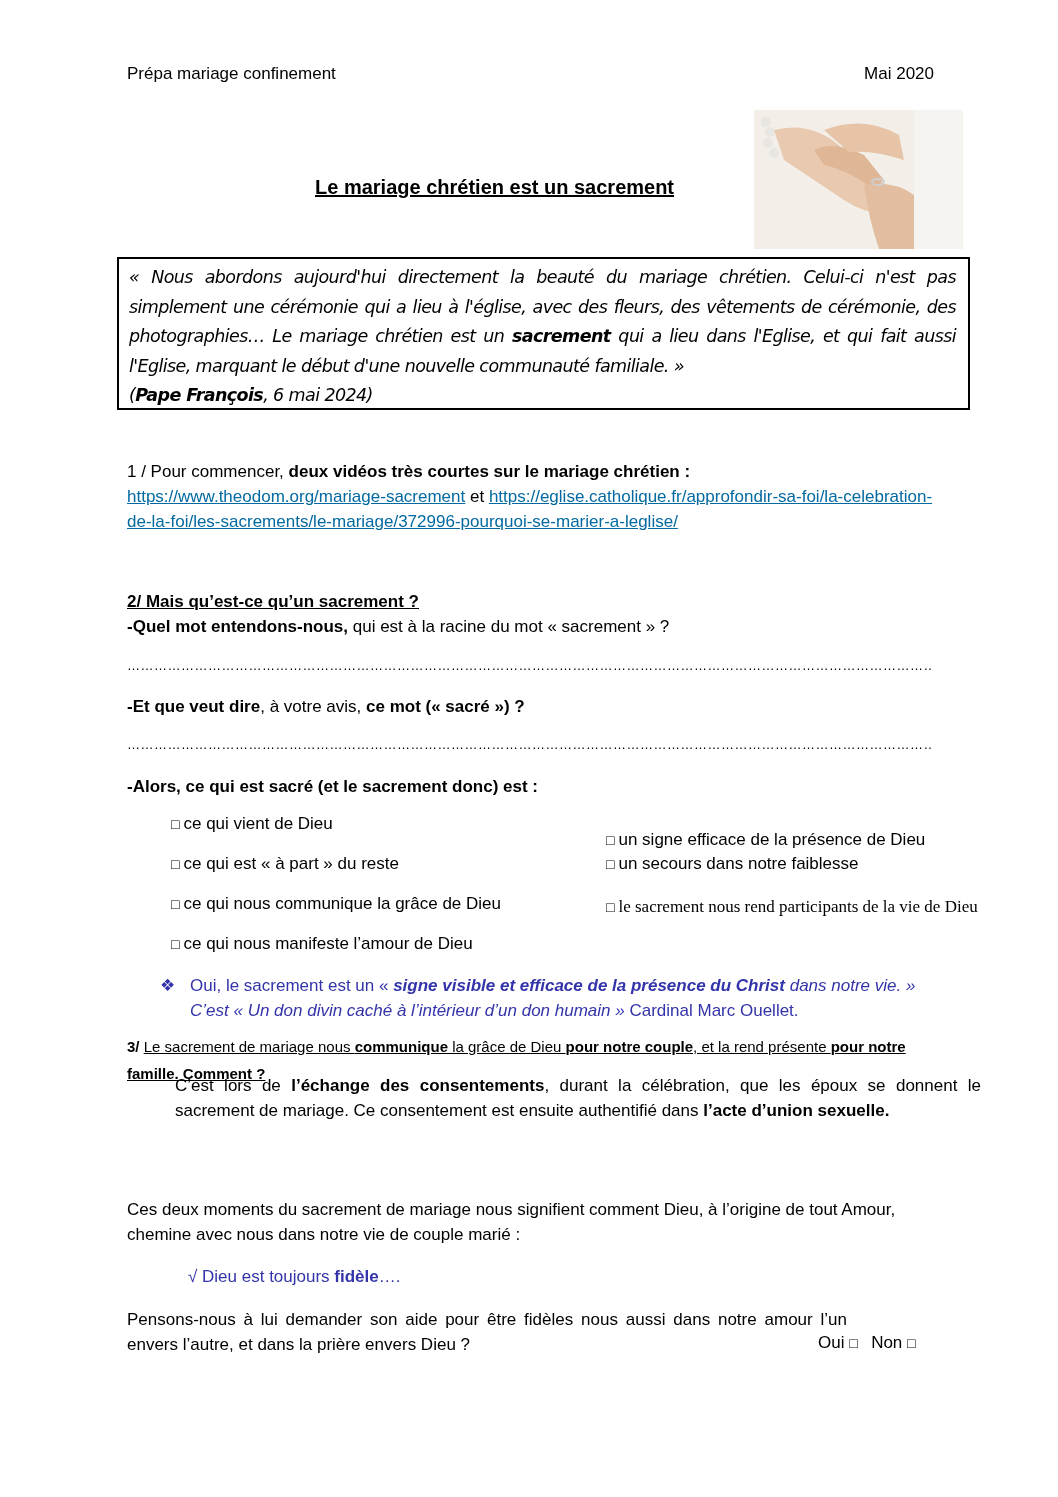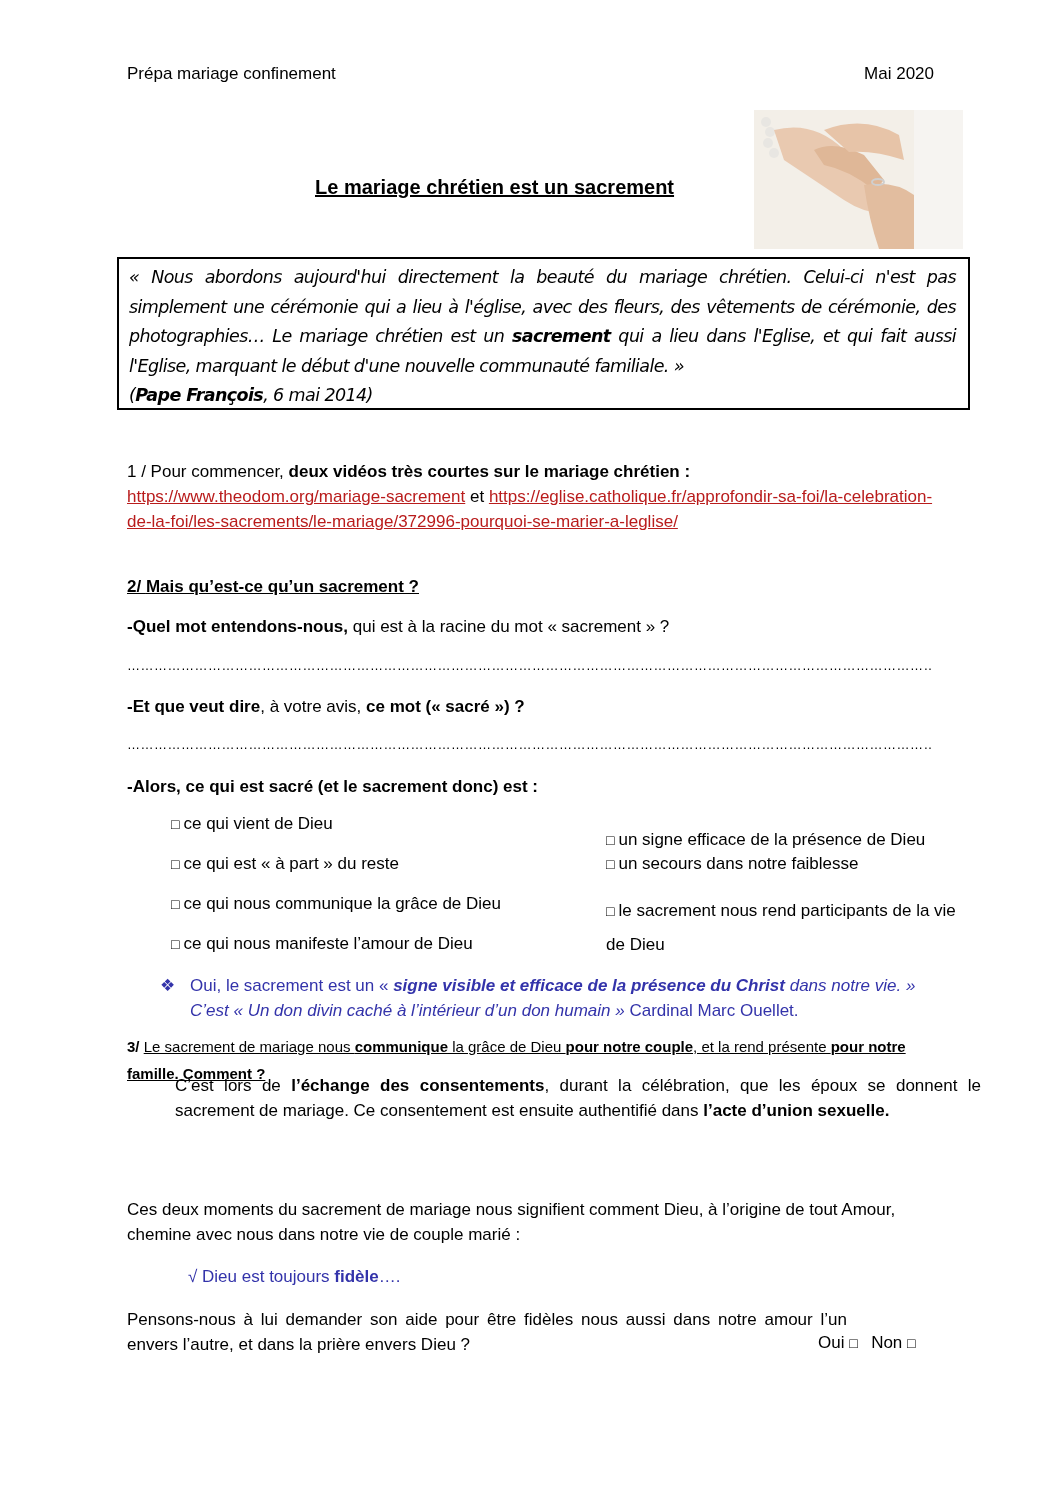--- a/index.html
+++ b/index.html
@@ -9,21 +9,21 @@
   .header-left { left: 127px; top: 64px; font-size: 17px; }
   .header-right { right: 124px; top: 64px; font-size: 17px; margin-left: 13px; }
   .photo { left: 754px; top: 110px; width: 209px; height: 139px; overflow: hidden;
            background: linear-gradient(135deg, #f4f1ea 0%, #ece6dc 40%, #f7f4ee 100%); }
   .title { left: 315px; top: 176px; font-size: 20px; font-weight: bold; text-decoration: underline; }
   .quote-box { left: 117px; top: 257px; width: 853px; height: 153px; border: 2px solid #000; box-sizing: border-box;
                padding: 4px 12px 0 10px; font-family: "DejaVu Sans", sans-serif; font-style: italic; font-size: 17.5px;
                line-height: 29.5px; text-align: justify; letter-spacing: -0.6px; }
   .quote-box b { font-weight: bold; }
   .sec { left: 127px; width: 806px; line-height: 25px; }
-  a.link { color: #b91c1c; text-decoration: underline; }
+  a.link { color: #0369a1; text-decoration: underline; }
   .dots { left: 127px; width: 806px; overflow: hidden; white-space: nowrap; font-size: 13px; letter-spacing: 0.5px; }
   .opt { font-size: 17px; padding-left: 44px; }
   .blue { color: #3333aa; }
   .underline { text-decoration: underline; }
   .justify { text-align: justify; }
   .checkbox-glyph { font-size: 14px; margin-right: 4px; }
 </style>
 </head>
 <body>
 
@@ -43,29 +43,29 @@
     <path d="M110 75 Q140 70 160 85 Q175 110 165 139 L125 139 Q115 110 110 75 Z" fill="#e2bd9f"></path>
     <ellipse cx="124" cy="72" rx="6" ry="3" fill="none" stroke="#cfcfcf" stroke-width="2"></ellipse>
     <rect x="160" y="0" width="49" height="139" fill="#f6f4f1"></rect>
   </svg>
 </div>
 
 <div class="abs title">Le mariage chrétien est un sacrement</div>
 
 <div class="abs quote-box">
   <span>« Nous abordons aujourd'hui directement la beauté du mariage chrétien. Celui-ci n'est pas simplement une cérémonie qui a lieu à l'église, avec des fleurs, des vêtements de cérémonie, des photographies… Le mariage chrétien est un </span><b>sacrement</b><span> qui a lieu dans l'Eglise, et qui fait aussi l'Eglise, marquant le début d'une nouvelle communauté familiale. »</span><br>
-  <span> (</span><b>Pape François</b><span>, 6 mai 2014)</span>
+  <span> (</span><b>Pape François</b><span>, 6 mai 2024)</span>
 </div>
 
 <div class="abs sec" style="top:459px;">
   <span>1 / Pour commencer, </span><b>deux vidéos très courtes sur le mariage chrétien :</b><br>
   <a class="link" href="#">https://www.theodom.org/mariage-sacrement</a><span> et </span><a class="link" href="#" style="word-break: break-all;">https://eglise.catholique.fr/approfondir-sa-foi/la-celebration-de-la-foi/les-sacrements/le-mariage/372996-pourquoi-se-marier-a-leglise/</a>
 </div>
 
-<div class="abs sec" style="top:574px;text-decoration:underline;">
+<div class="abs sec" style="top:589px;text-decoration:underline;">
   <b>2/ </b><b class="underline">Mais qu’est-ce qu’un sacrement ?</b>
 </div>
 <div class="abs sec" style="top:614px;">
   <b>-Quel mot entendons-nous,</b><span> qui est à la racine du mot « sacrement » ?</span>
 </div>
 <div class="abs dots" style="top:658px;">………………………………………………………………………………………………………………………………………………………………………………………………………………………….</div>
 <div class="abs sec" style="top:694px;">
   <b>-Et que veut dire</b><span>, à votre avis, </span><b>ce mot (« sacré ») ?</b>
 </div>
 <div class="abs dots" style="top:737px;">………………………………………………………………………………………………………………………………………………………………………………………………………………………….</div>
@@ -85,21 +85,21 @@
 <div class="abs opt" style="left:127px; top:934px;">
   <span class="checkbox-glyph">□</span><span>ce qui nous manifeste l’amour de Dieu</span>
 </div>
 
 <div class="abs opt" style="left:562px; top:830px;">
   <span class="checkbox-glyph">□</span><span>un signe efficace de la présence de Dieu</span>
 </div>
 <div class="abs opt" style="left:562px; top:854px;">
   <span class="checkbox-glyph">□</span><span>un secours dans notre faiblesse</span>
 </div>
-<div class="abs opt" style="left:562px; top:894px; width:372px; line-height:34px;">
+<div class="abs opt" style="left:562px; top:894px; width:372px; line-height:25px;font-family:Liberation Serif, serif;">
   <span class="checkbox-glyph">□</span><span>le sacrement nous rend participants de la vie de Dieu</span>
 </div>
 
 <div class="abs blue" style="left:160px; top:973px; width:780px; line-height:25px;">
   <span style="position:absolute; left:0; top:0;">❖</span>
   <div style="margin-left:30px;">
     <span>Oui, le sacrement est un « </span><b><i>signe visible et efficace de la présence du Christ</i></b><i> dans notre vie. »</i><br>
     <i>C’est « Un don divin caché à l’intérieur d’un don humain »</i><span> Cardinal Marc Ouellet.</span>
   </div>
 </div>

